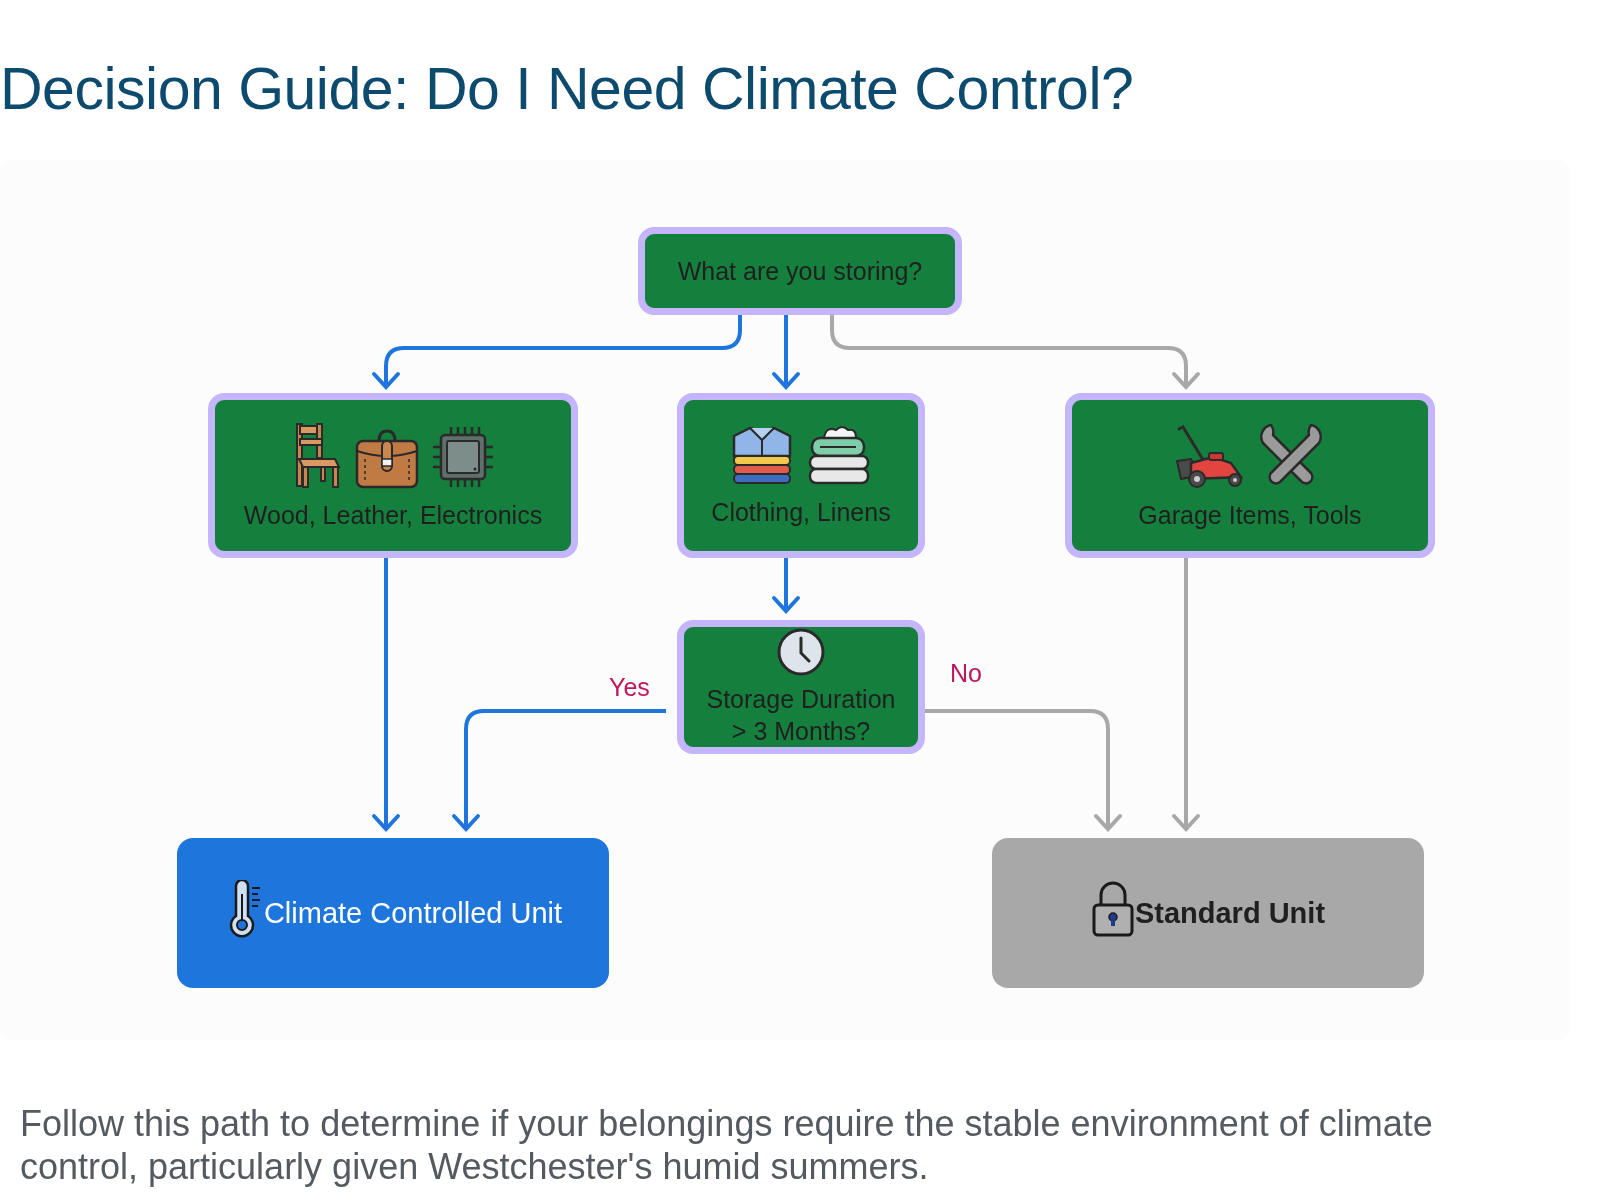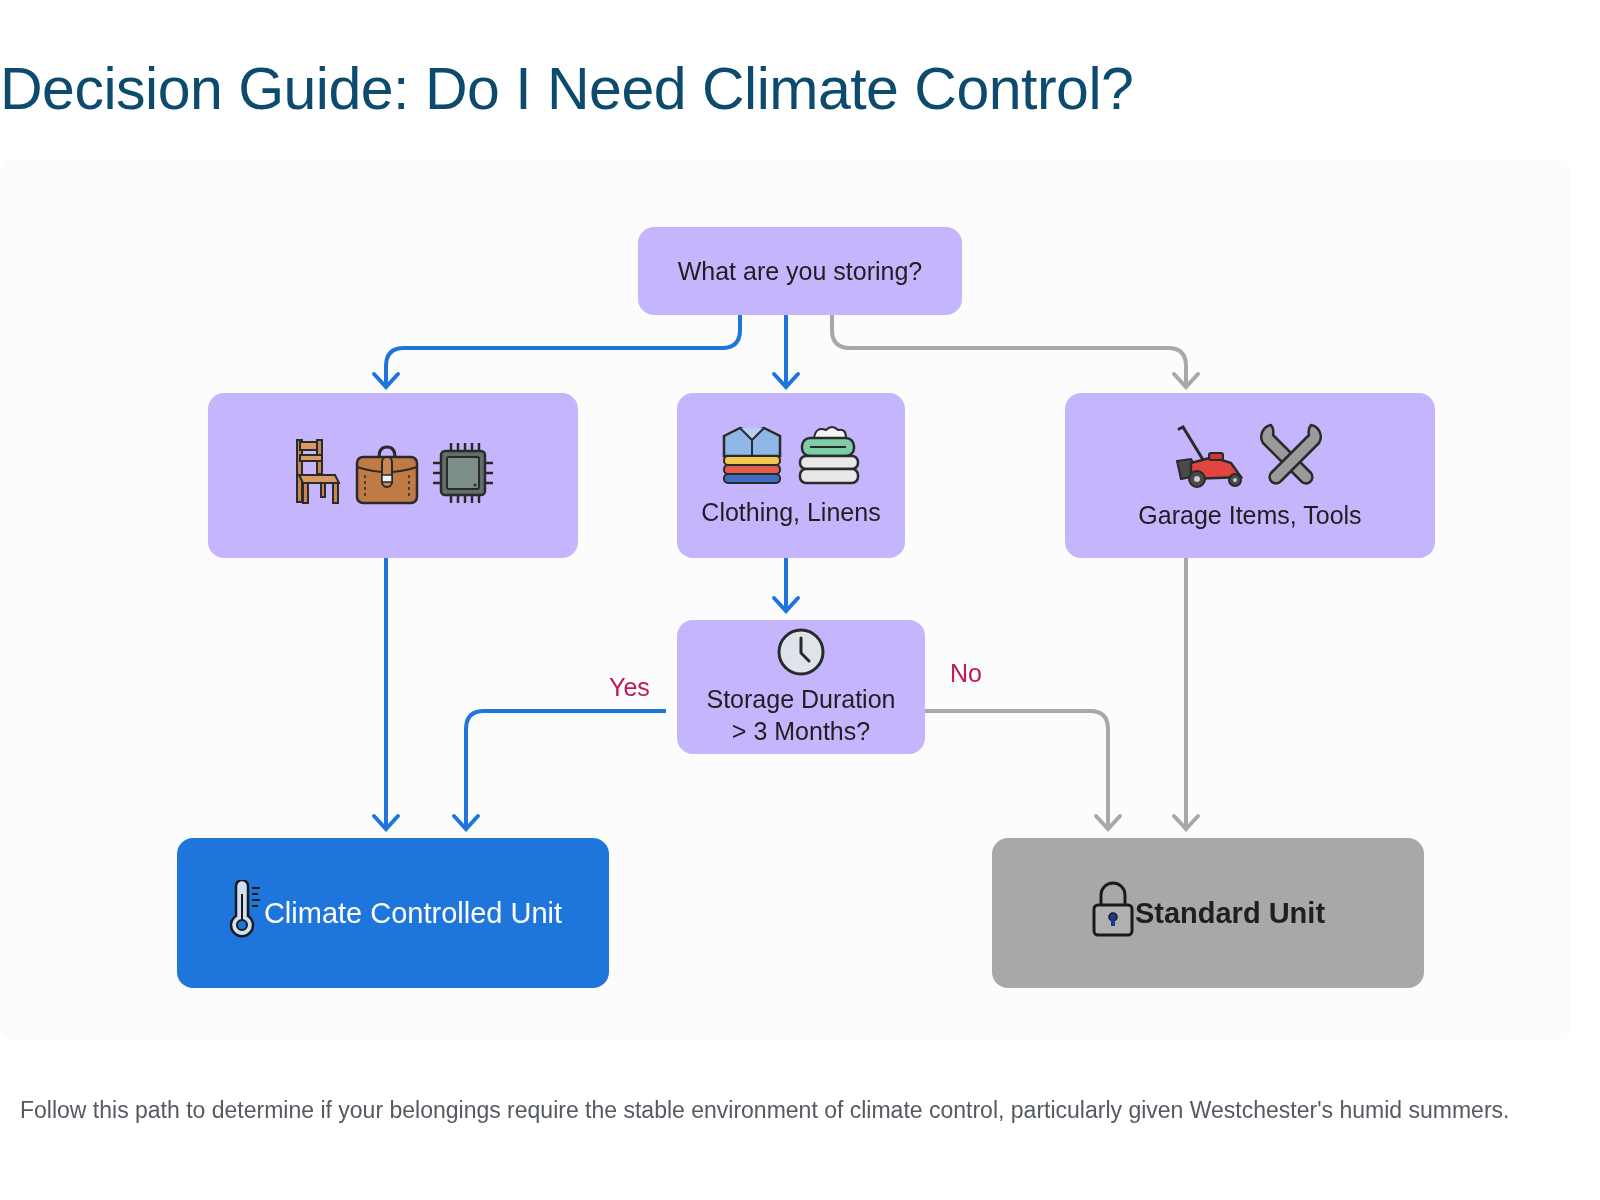--- a/index.html
+++ b/index.html
@@ -2,31 +2,31 @@
 <html><head>
 <meta charset="utf-8">
 <style>
   html, body { margin: 0; padding: 0; background: #ffffff; }
   body { width: 1600px; height: 1200px; position: relative; overflow: hidden;
          font-family: "Liberation Sans", "DejaVu Sans", sans-serif; color: #1f1f1f; }
   .title { position: absolute; left: 0; top: 55px; font-size: 59px; font-weight: 400;
            color: #0c4a6e; letter-spacing: -0.5px; white-space: nowrap; }
   .diagram { position: absolute; left: 0; top: 160px; width: 1570px; height: 880px;
              background: #fcfcfc; border-radius: 10px; }
-  .node { position: absolute; background: #c4b5fd; border: 7px solid #c4b5fd;
+  .node { position: absolute; background: #15803d; border: 7px solid #c4b5fd;
           border-radius: 16px; box-sizing: border-box; display: flex; flex-direction: column;
           align-items: center; justify-content: center; text-align: right; }
   .node-label { font-size: 25px; color: #1f1f1f; line-height: 32px; }
   .icons { display: flex; gap: 12px; align-items: flex-end; margin-bottom: 10px; }
   .icon { display: inline-block; }
   .result { position: absolute; border-radius: 16px; display: flex; flex-direction: row;
             align-items: center; justify-content: center; box-sizing: border-box; }
   .result .node-label { font-size: 29px; }
   .edge-label { position: absolute; font-size: 25px; color: #be185d; }
-  .caption { position: absolute; left: 20px; top: 1066px; width: 1540px; font-size: 23px;
+  .caption { position: absolute; left: 20px; top: 1066px; width: 1540px; font-size: 36px;
              line-height: 43px; color: #555a60; }
   svg.edges { position: absolute; left: 0; top: 0; width: 1600px; height: 1200px; pointer-events: none; }
 </style>
 </head>
 <body>
 
 <div class="title">Decision Guide: Do I Need Climate Control?</div>
 
 <div class="diagram"></div>
 
@@ -102,23 +102,24 @@
           <line x1="2" y1="42" x2="12" y2="42"></line>
         <line x1="52" y1="22" x2="62" y2="22"></line>
           <line x1="52" y1="32" x2="62" y2="32"></line>
           <line x1="52" y1="42" x2="62" y2="42"></line>
       </g>
       <rect x="10" y="10" width="44" height="44" rx="4" fill="#5f6f6a" stroke="#2a2a2a" stroke-width="2.5"></rect>
       <rect x="16" y="16" width="32" height="32" rx="2" fill="#7d8d89" stroke="#2a2a2a" stroke-width="2"></rect>
       <circle cx="44" cy="44" r="1.5" fill="#2a2a2a"></circle>
     </svg>
   </div>
+  <span class="node-label">Wood, Leather, Electronics</span>
 </div>
 
-<div class="node" style="left:677px; top:393px; width:228px; height:165px;">
+<div class="node" style="left:677px; top:393px; width:248px; height:165px;">
   <div class="icons">
     <svg class="icon" width="64" height="62" viewBox="0 0 64 62">
       <path d="M4 12 L20 4 L32 8 L44 4 L60 12 L60 32 L4 32 Z" fill="#8fb6e6" stroke="#2a2a2a" stroke-width="2.5"></path>
       <path d="M20 4 L32 16 L44 4" fill="#b7d0f0" stroke="#2a2a2a" stroke-width="2"></path>
       <line x1="32" y1="16" x2="32" y2="32" stroke="#2a2a2a" stroke-width="2"></line>
       <rect x="4" y="32" width="56" height="9" rx="4" fill="#f2c94c" stroke="#2a2a2a" stroke-width="2"></rect>
       <rect x="4" y="41" width="56" height="9" rx="4" fill="#e25b4b" stroke="#2a2a2a" stroke-width="2"></rect>
       <rect x="4" y="50" width="56" height="9" rx="4" fill="#3e6cc1" stroke="#2a2a2a" stroke-width="2"></rect>
     </svg>
     <svg class="icon" width="66" height="62" viewBox="0 0 66 62">

